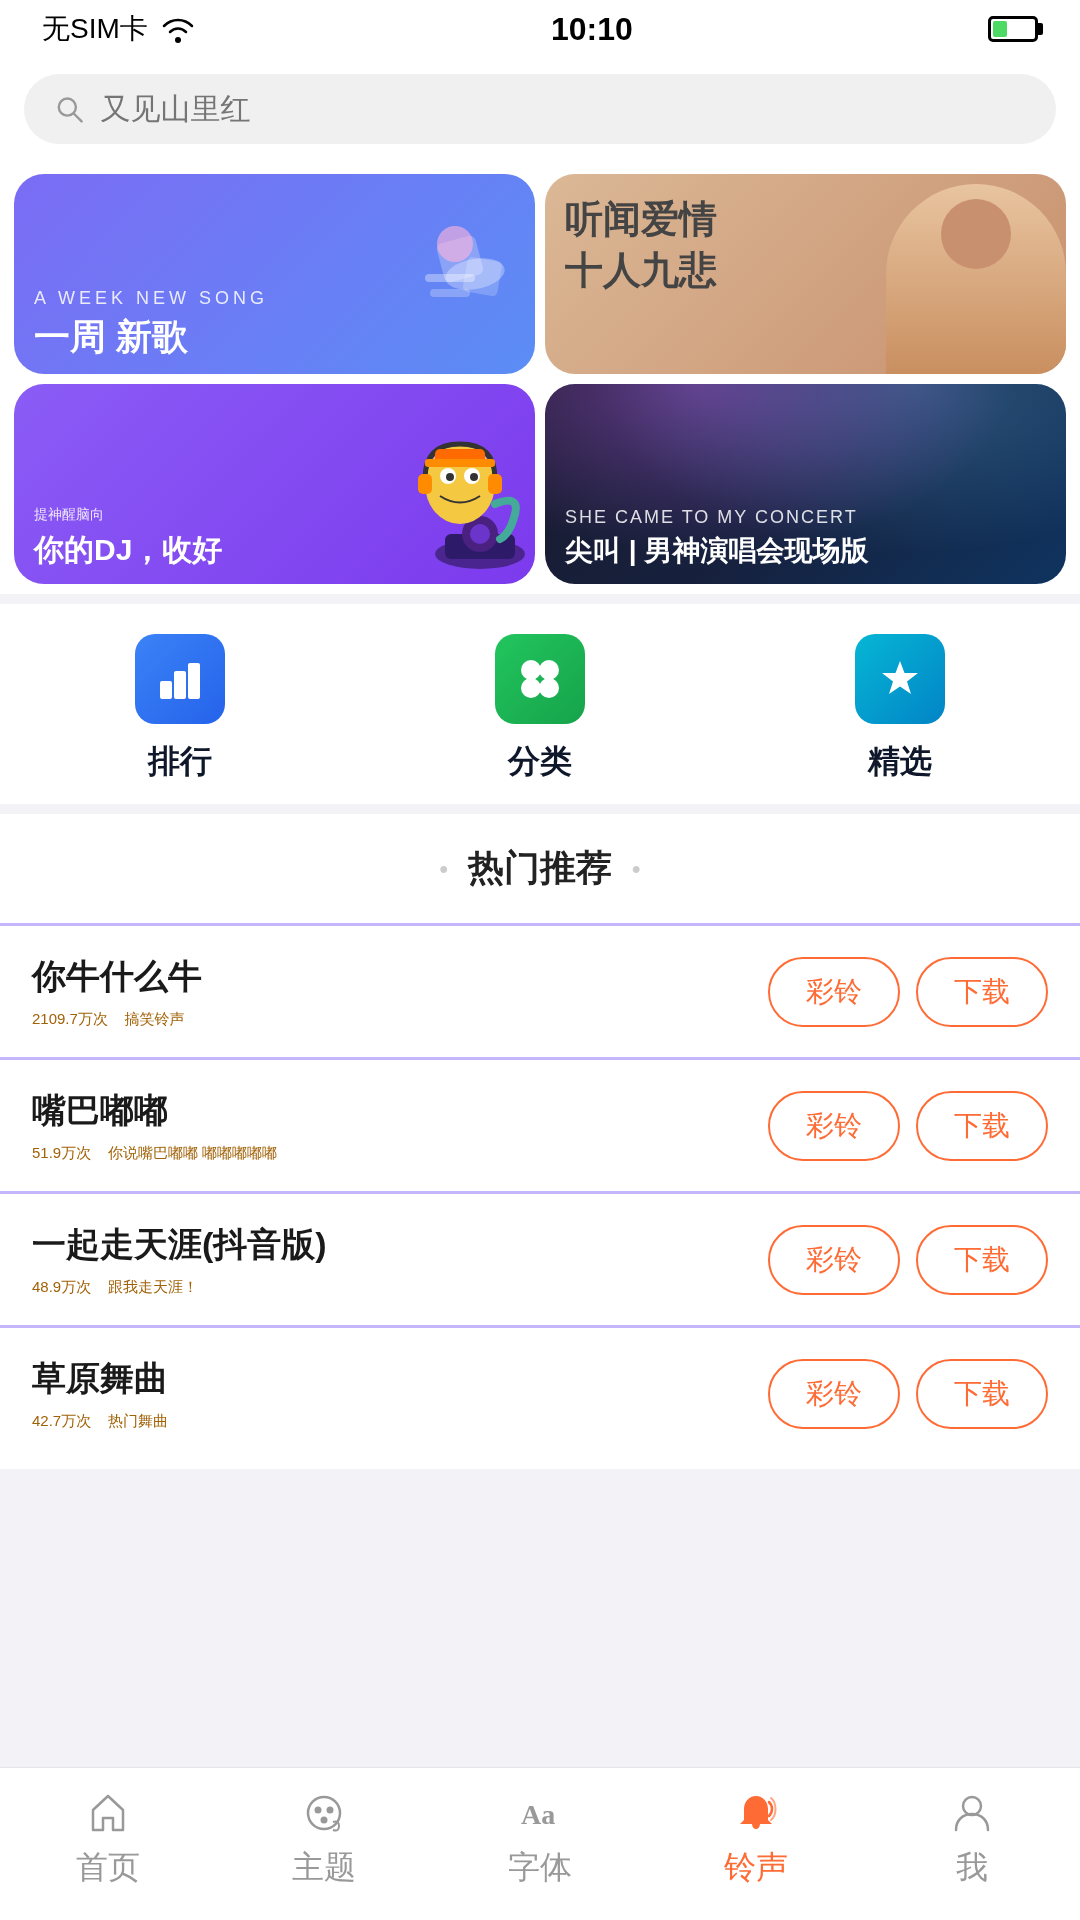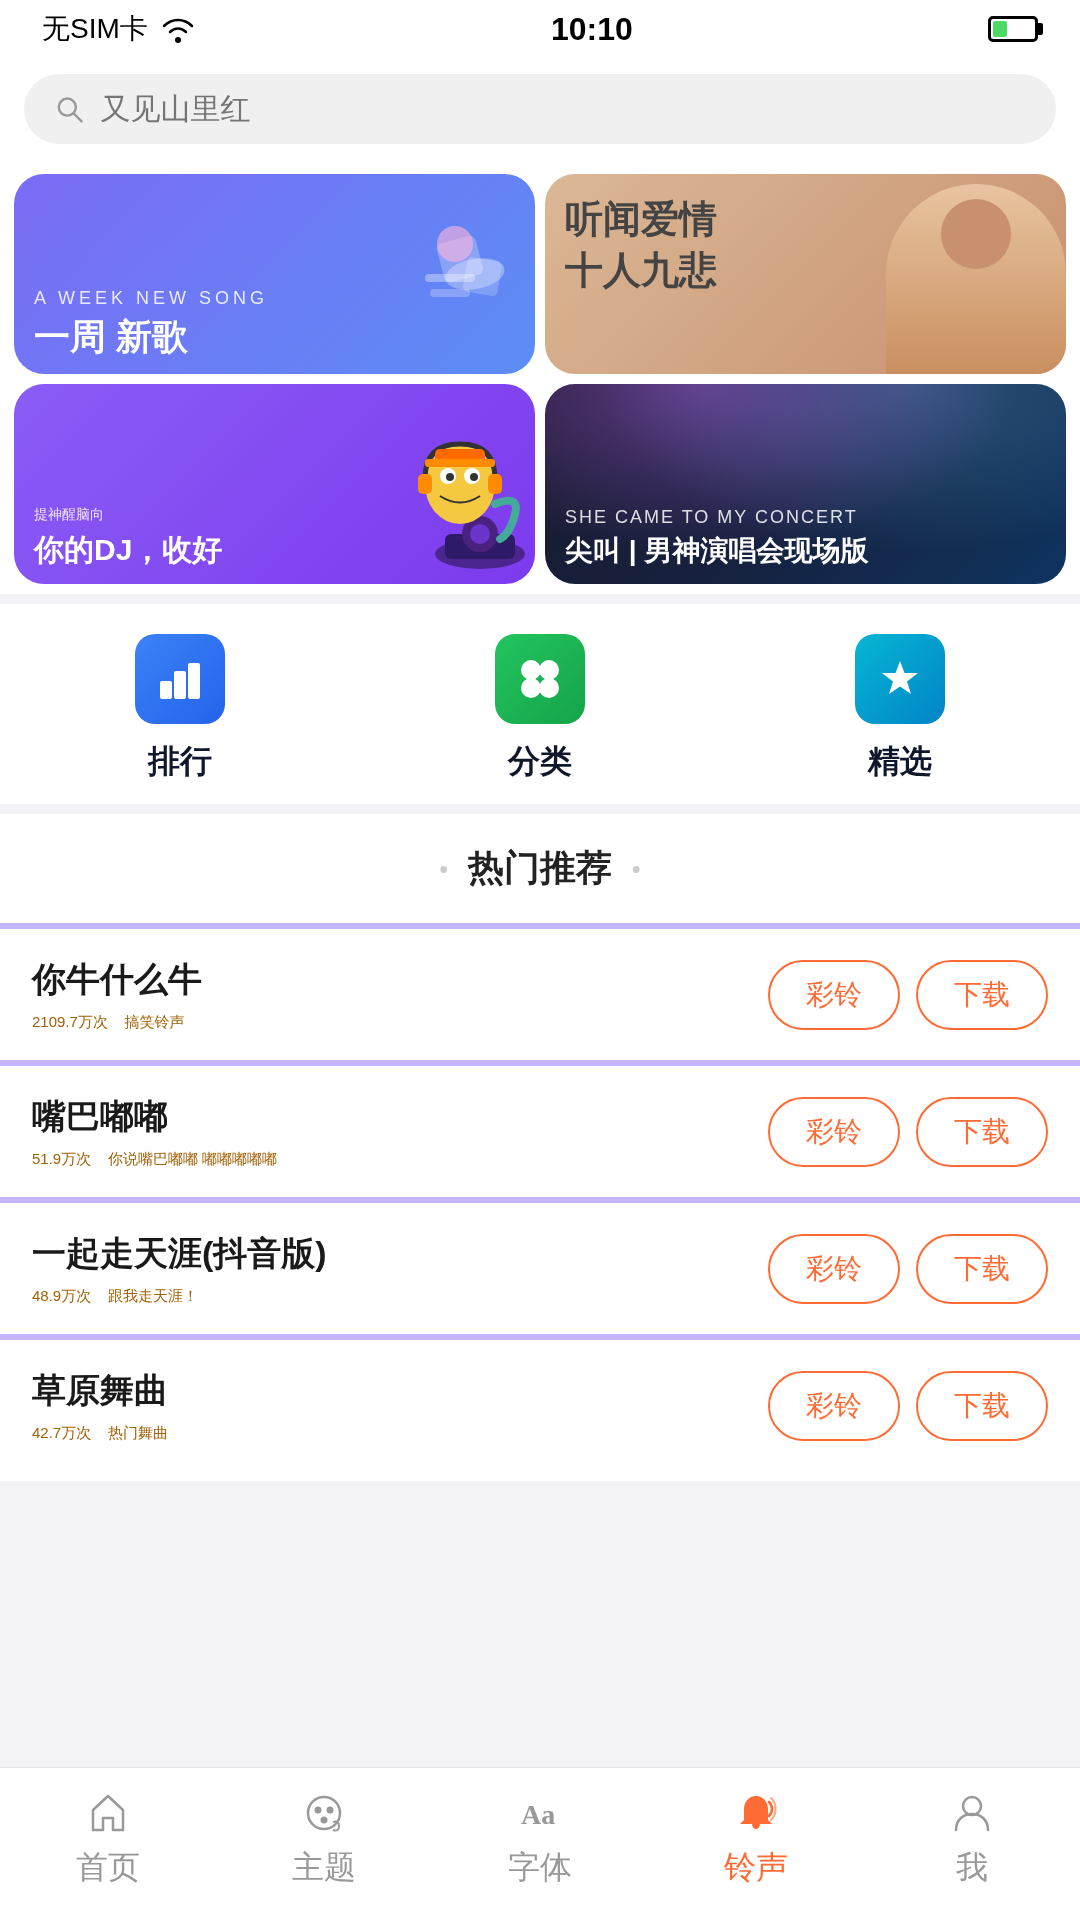--- a/index.html
+++ b/index.html
@@ -200,21 +200,21 @@
       color: #ccc;
       font-size: 24px;
     }
 
     
     .song-item {
       display: flex;
       align-items: center;
       justify-content: space-between;
       padding: 28px 32px;
-      border-top: 6px solid #c4b5fd;
+      border-top: 3px solid #c4b5fd;
     }
     .song-info {
       flex: 1;
     }
     .song-name {
       font-size: 34px;
       font-weight: 600;
       color: #1a1a1a;
       margin-bottom: 10px;
     }

